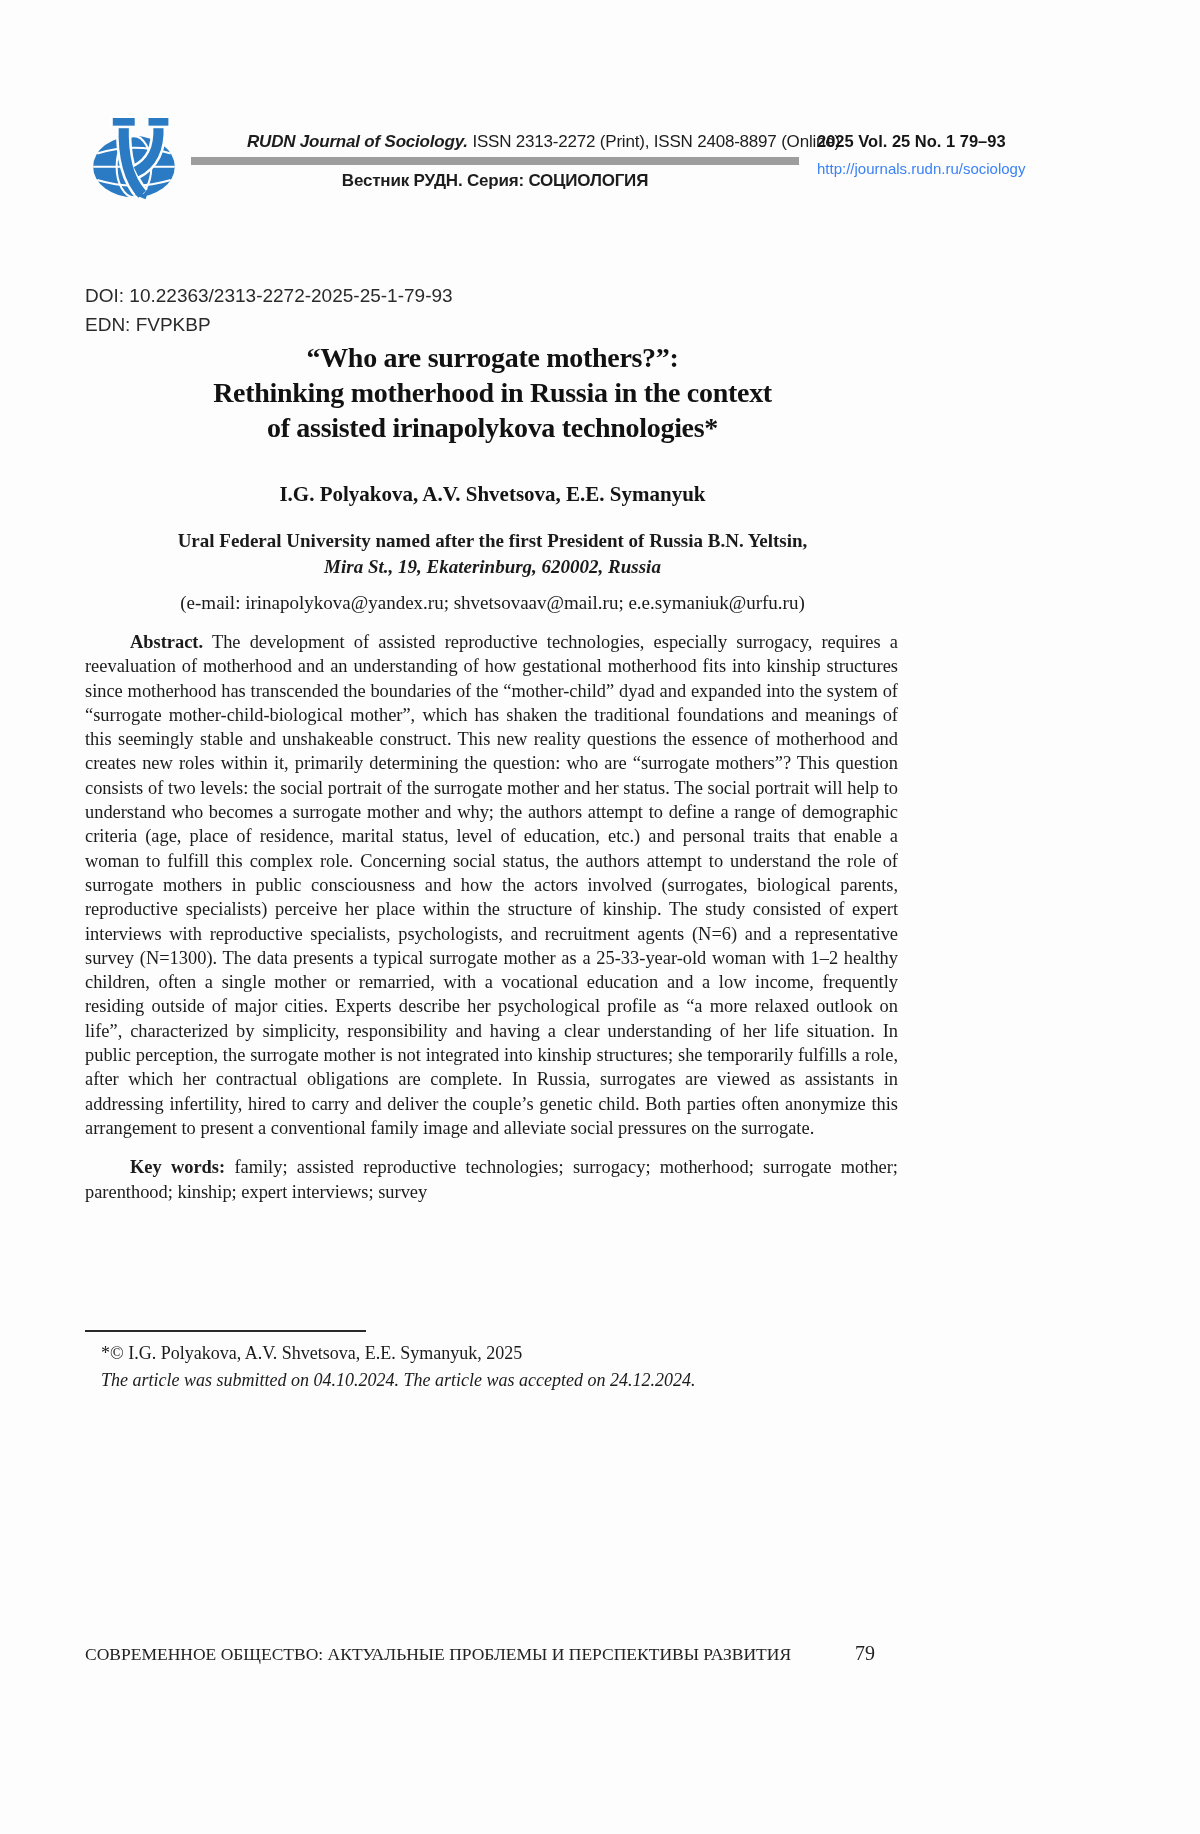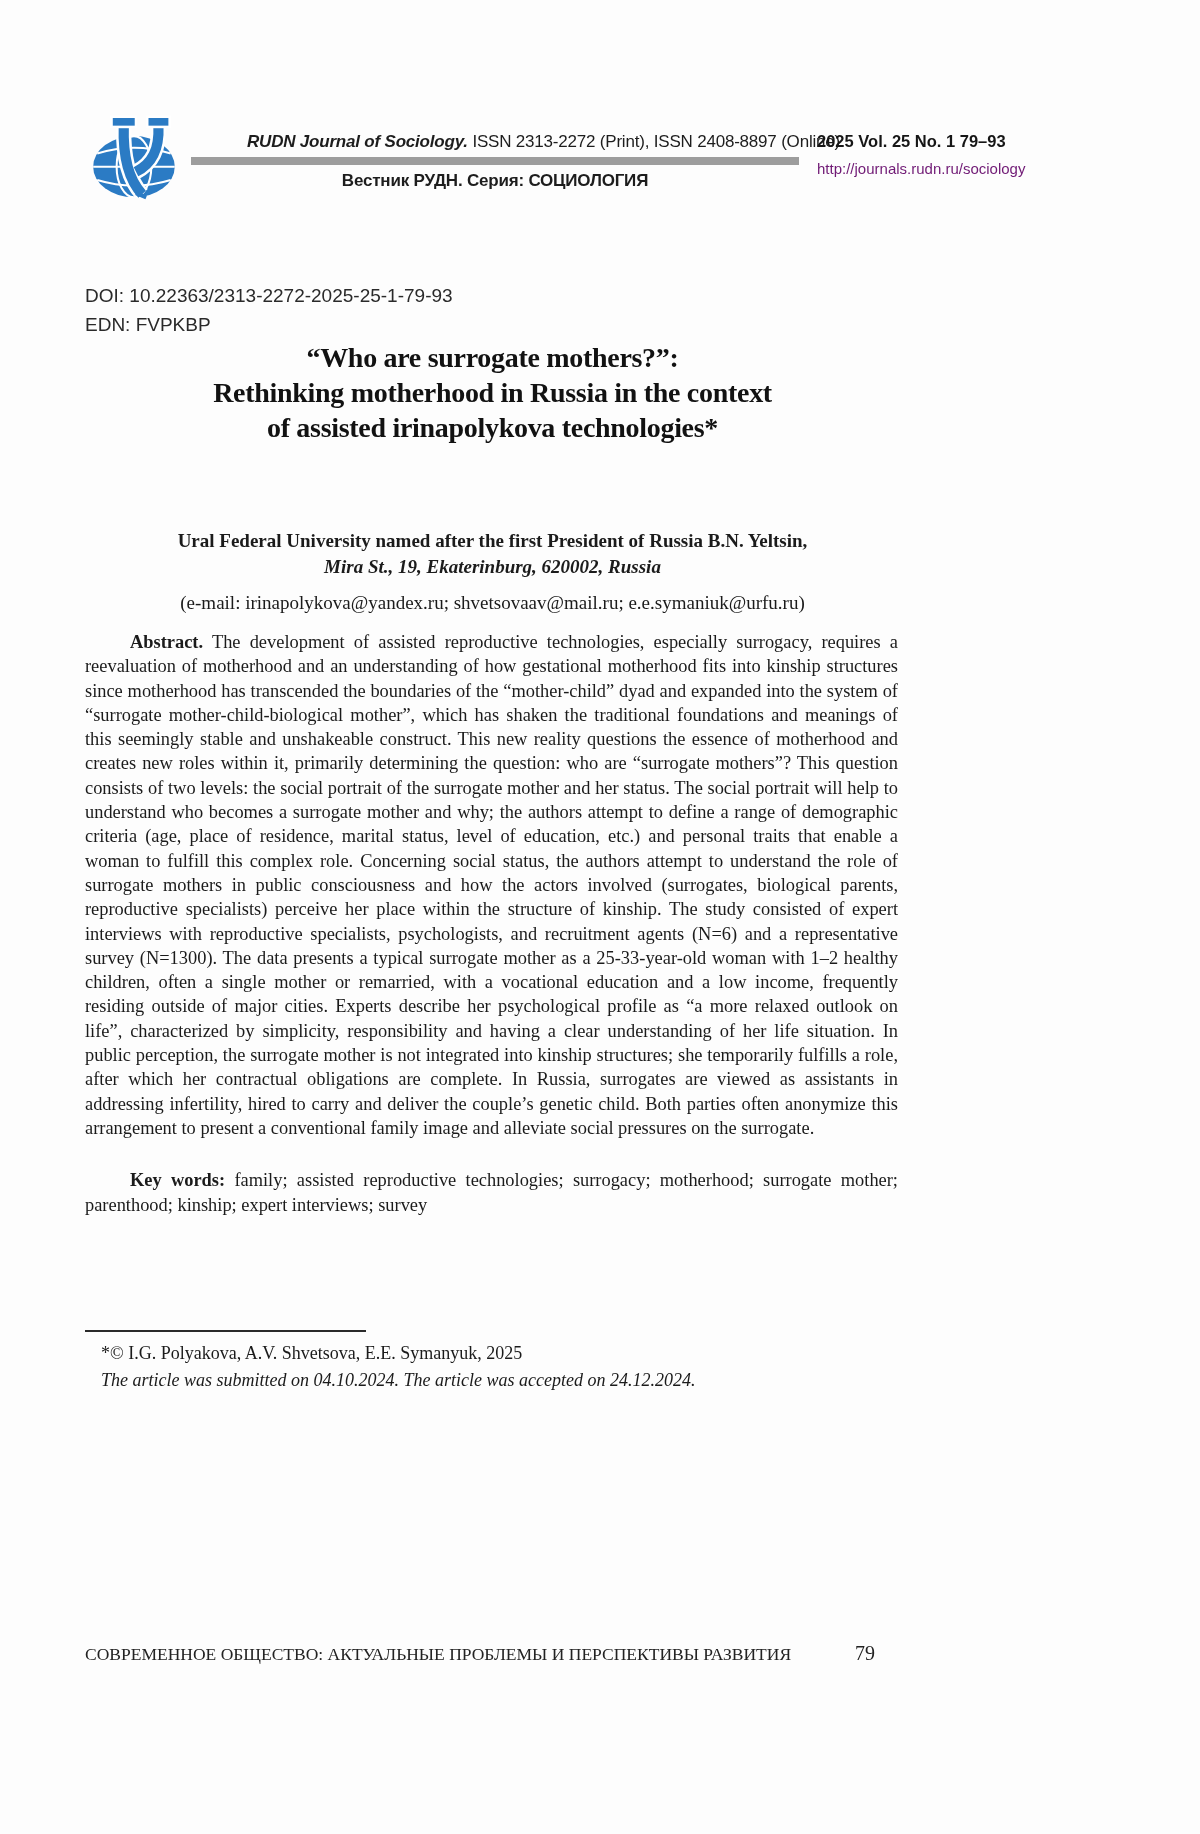--- a/index.html
+++ b/index.html
@@ -32,21 +32,21 @@
   .gray-bar{height:8px;background:#9d9d9d;margin:5px 0 6px 0;width:100%;}
   .journal-line2{
     font-size:17px;font-weight:bold;text-align:center;color:#1d1d1d;
     letter-spacing:-0.2px;
   }
   .header-right{
     flex:0 0 auto;margin-left:18px;padding-top:20px;
     font-family:"Liberation Sans","DejaVu Sans",sans-serif;
   }
   .vol-line{font-size:16.5px;font-weight:bold;white-space:nowrap;color:#161616;}
-  .url-line{font-size:15px;margin-top:9px;color:#701a75;white-space:nowrap;}
+  .url-line{font-size:15px;margin-top:9px;color:#3b82f6;white-space:nowrap;}
 
   
   .doi-block{
     position:absolute;top:281px;left:85px;
     font-family:"Liberation Sans","DejaVu Sans",sans-serif;
     font-size:19px;color:#2a2a2a;line-height:29px;
   }
 
   
   .title-block{
@@ -69,21 +69,21 @@
     position:absolute;top:592px;left:85px;width:815px;
     text-align:center;font-size:19px;color:#1b1b1b;
   }
 
   
   .body-text{
     position:absolute;top:630px;left:85px;width:813px;
     font-size:18.4px;line-height:24.3px;text-align:justify;color:#1b1b1b;
   }
   .body-text p{margin:0;text-indent:45px;}
-  .body-text p + p{margin-top:28px;}
+  .body-text p + p{margin-top:15px;}
   .lead-bold{font-weight:bold;}
 
   
   .footnote{
     position:absolute;top:1330px;left:85px;width:815px;
     font-size:18px;line-height:27px;color:#1b1b1b;
   }
   .footnote-rule{width:281px;border-top:2.5px solid #2a2a2a;margin-bottom:8px;}
   .footnote .fn-line{padding-left:16px;}
   .footnote .fn-dates{font-style:italic;}
@@ -147,20 +147,21 @@
     <div>DOI: 10.22363/2313-2272-2025-25-1-79-93</div>
     <div>EDN: FVPKBP</div>
   </div>
 
   <div class="title-block">
     <div>“Who are surrogate mothers?”:</div>
     <div>Rethinking motherhood in Russia in the context</div>
     <div>of assisted irinapolykova technologies*</div>
   </div>
 
+  <div class="authors">I.G. Polyakova, A.V. Shvetsova, E.E. Symanyuk</div>
 
   <div class="affiliation">
     <div>Ural Federal University named after the first President of Russia B.N. Yeltsin,</div>
     <div class="addr">Mira St., 19, Ekaterinburg, 620002, Russia</div>
   </div>
 
   <div class="email-line">(e-mail: irinapolykova@yandex.ru; shvetsovaav@mail.ru; e.e.symaniuk@urfu.ru)</div>
 
   <div class="body-text">
     <p><span class="lead-bold">Abstract.</span><span> The development of assisted reproductive technologies, especially surrogacy, requires a reevaluation of motherhood and an understanding of how gestational motherhood fits into kinship structures since motherhood has transcended the boundaries of the “mother-child” dyad and expanded into the system of “surrogate mother-child-biological mother”, which has shaken the traditional foundations and meanings of this seemingly stable and unshakeable construct. This new reality questions the essence of motherhood and creates new roles within it, primarily determining the question: who are “surrogate mothers”? This question consists of two levels: the social portrait of the surrogate mother and her status. The social portrait will help to understand who becomes a surrogate mother and why; the authors attempt to define a range of demographic criteria (age, place of residence, marital status, level of education, etc.) and personal traits that enable a woman to fulfill this complex role. Concerning social status, the authors attempt to understand the role of surrogate mothers in public consciousness and how the actors involved (surrogates, biological parents, reproductive specialists) perceive her place within the structure of kinship. The study consisted of expert interviews with reproductive specialists, psychologists, and recruitment agents (N=6) and a representative survey (N=1300). The data presents a typical surrogate mother as a 25-33-year-old woman with 1–2 healthy children, often a single mother or remarried, with a vocational education and a low income, frequently residing outside of major cities. Experts describe her psychological profile as “a more relaxed outlook on life”, characterized by simplicity, responsibility and having a clear understanding of her life situation. In public perception, the surrogate mother is not integrated into kinship structures; she temporarily fulfills a role, after which her contractual obligations are complete. In Russia, surrogates are viewed as assistants in addressing infertility, hired to carry and deliver the couple’s genetic child. Both parties often anonymize this arrangement to present a conventional family image and alleviate social pressures on the surrogate.</span></p>

